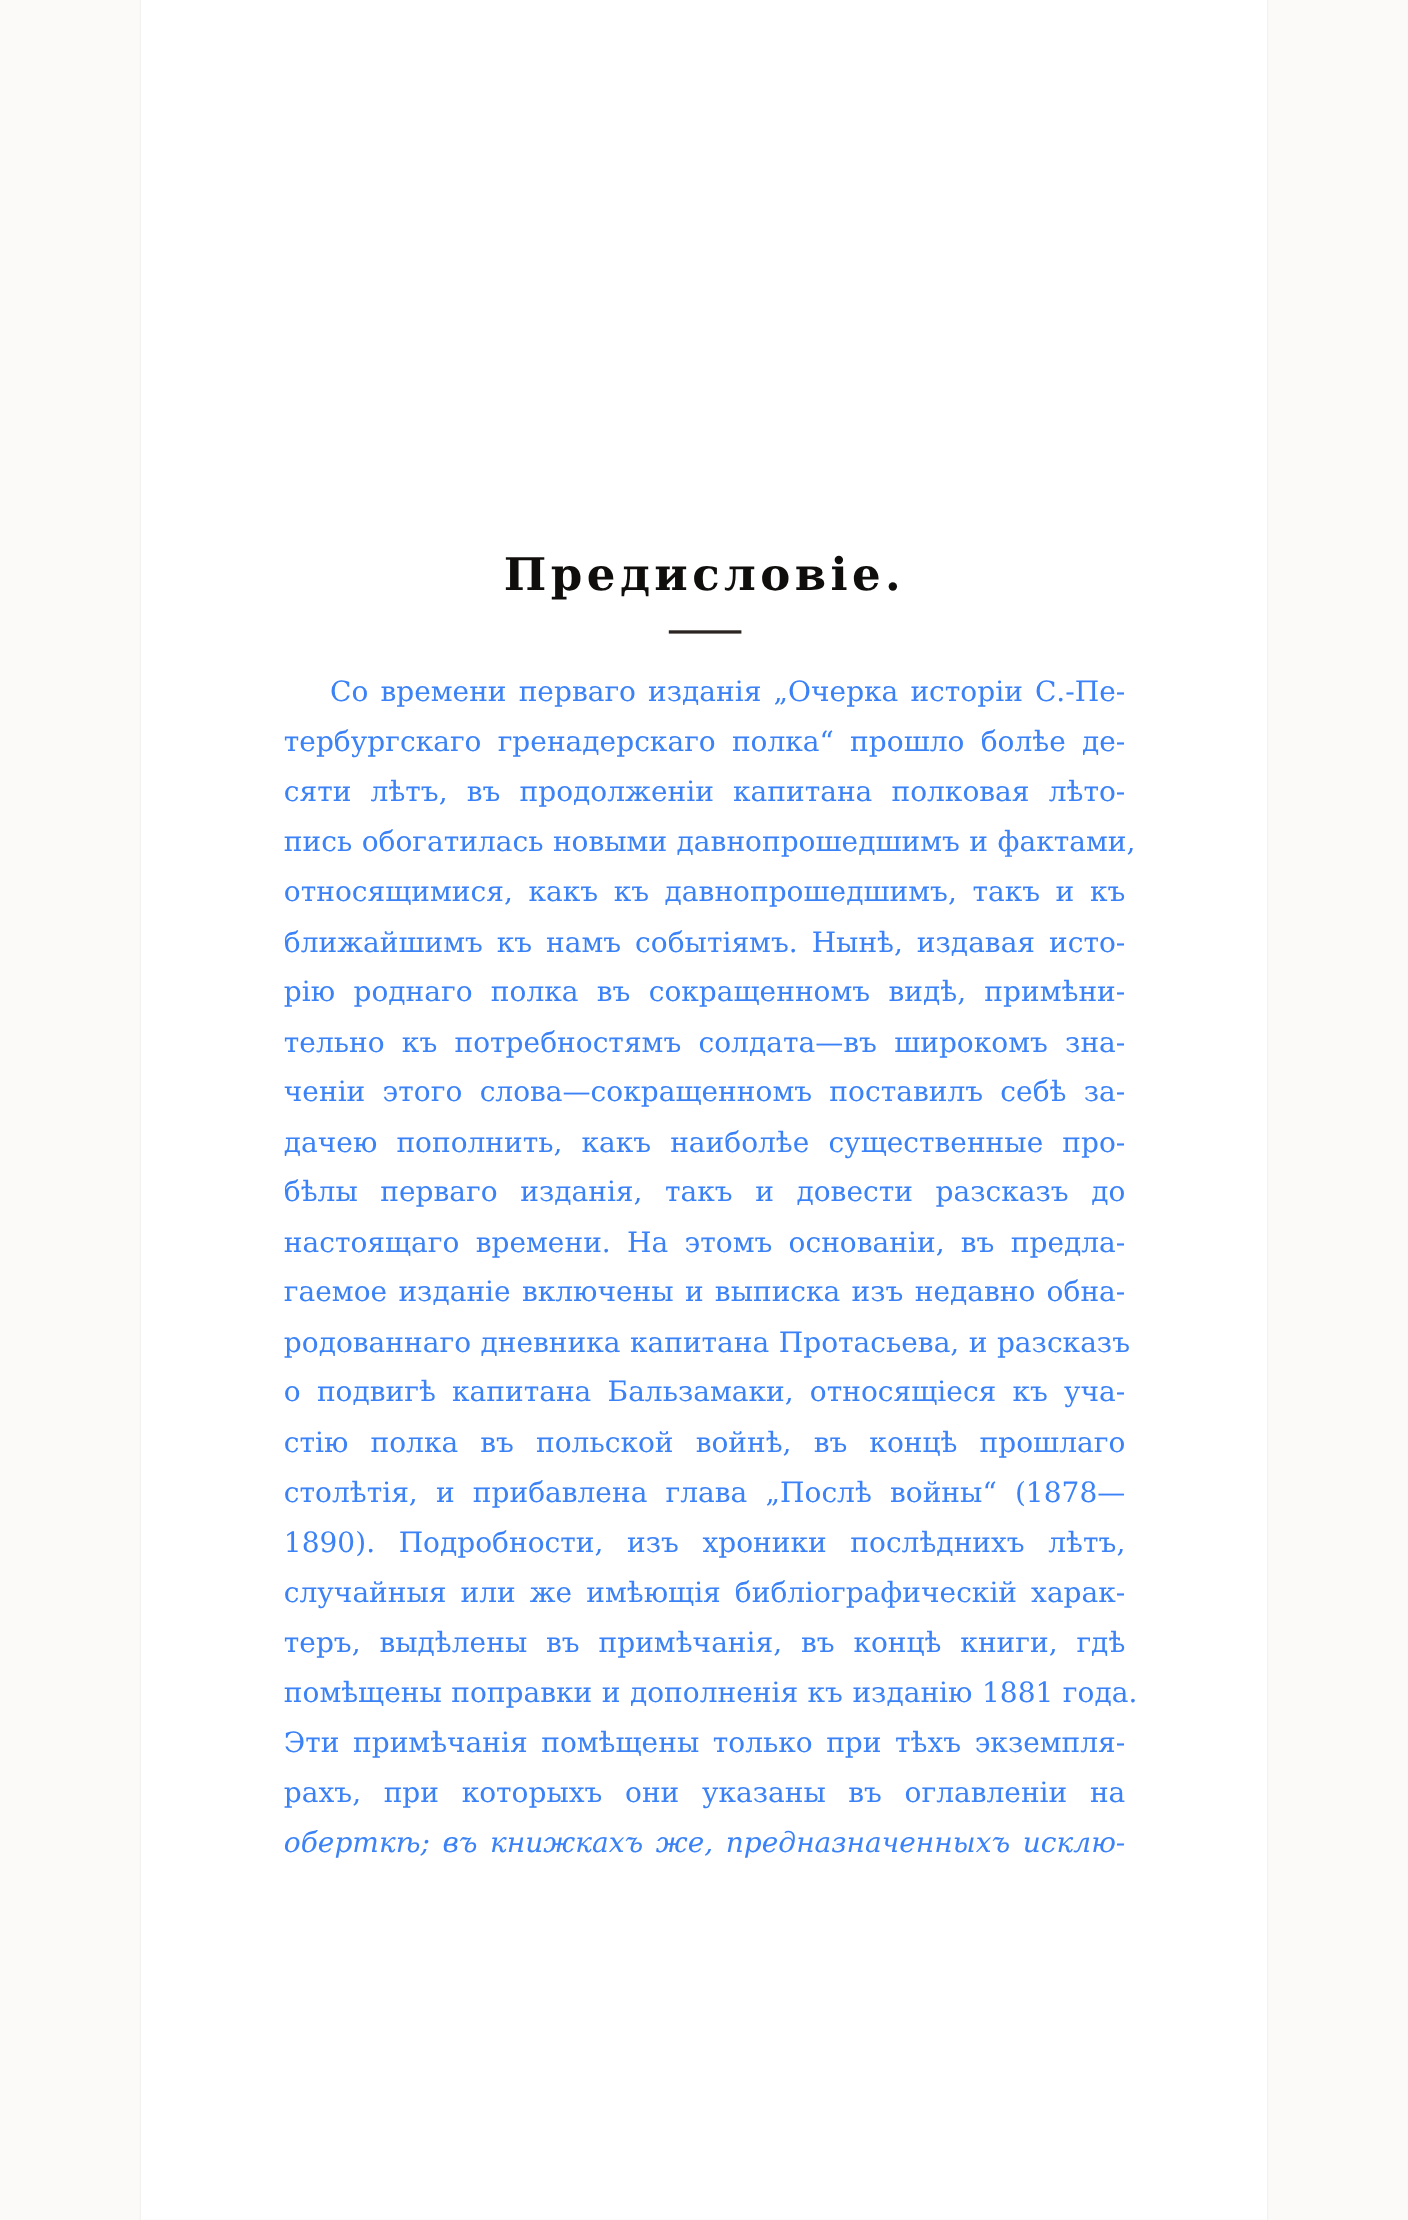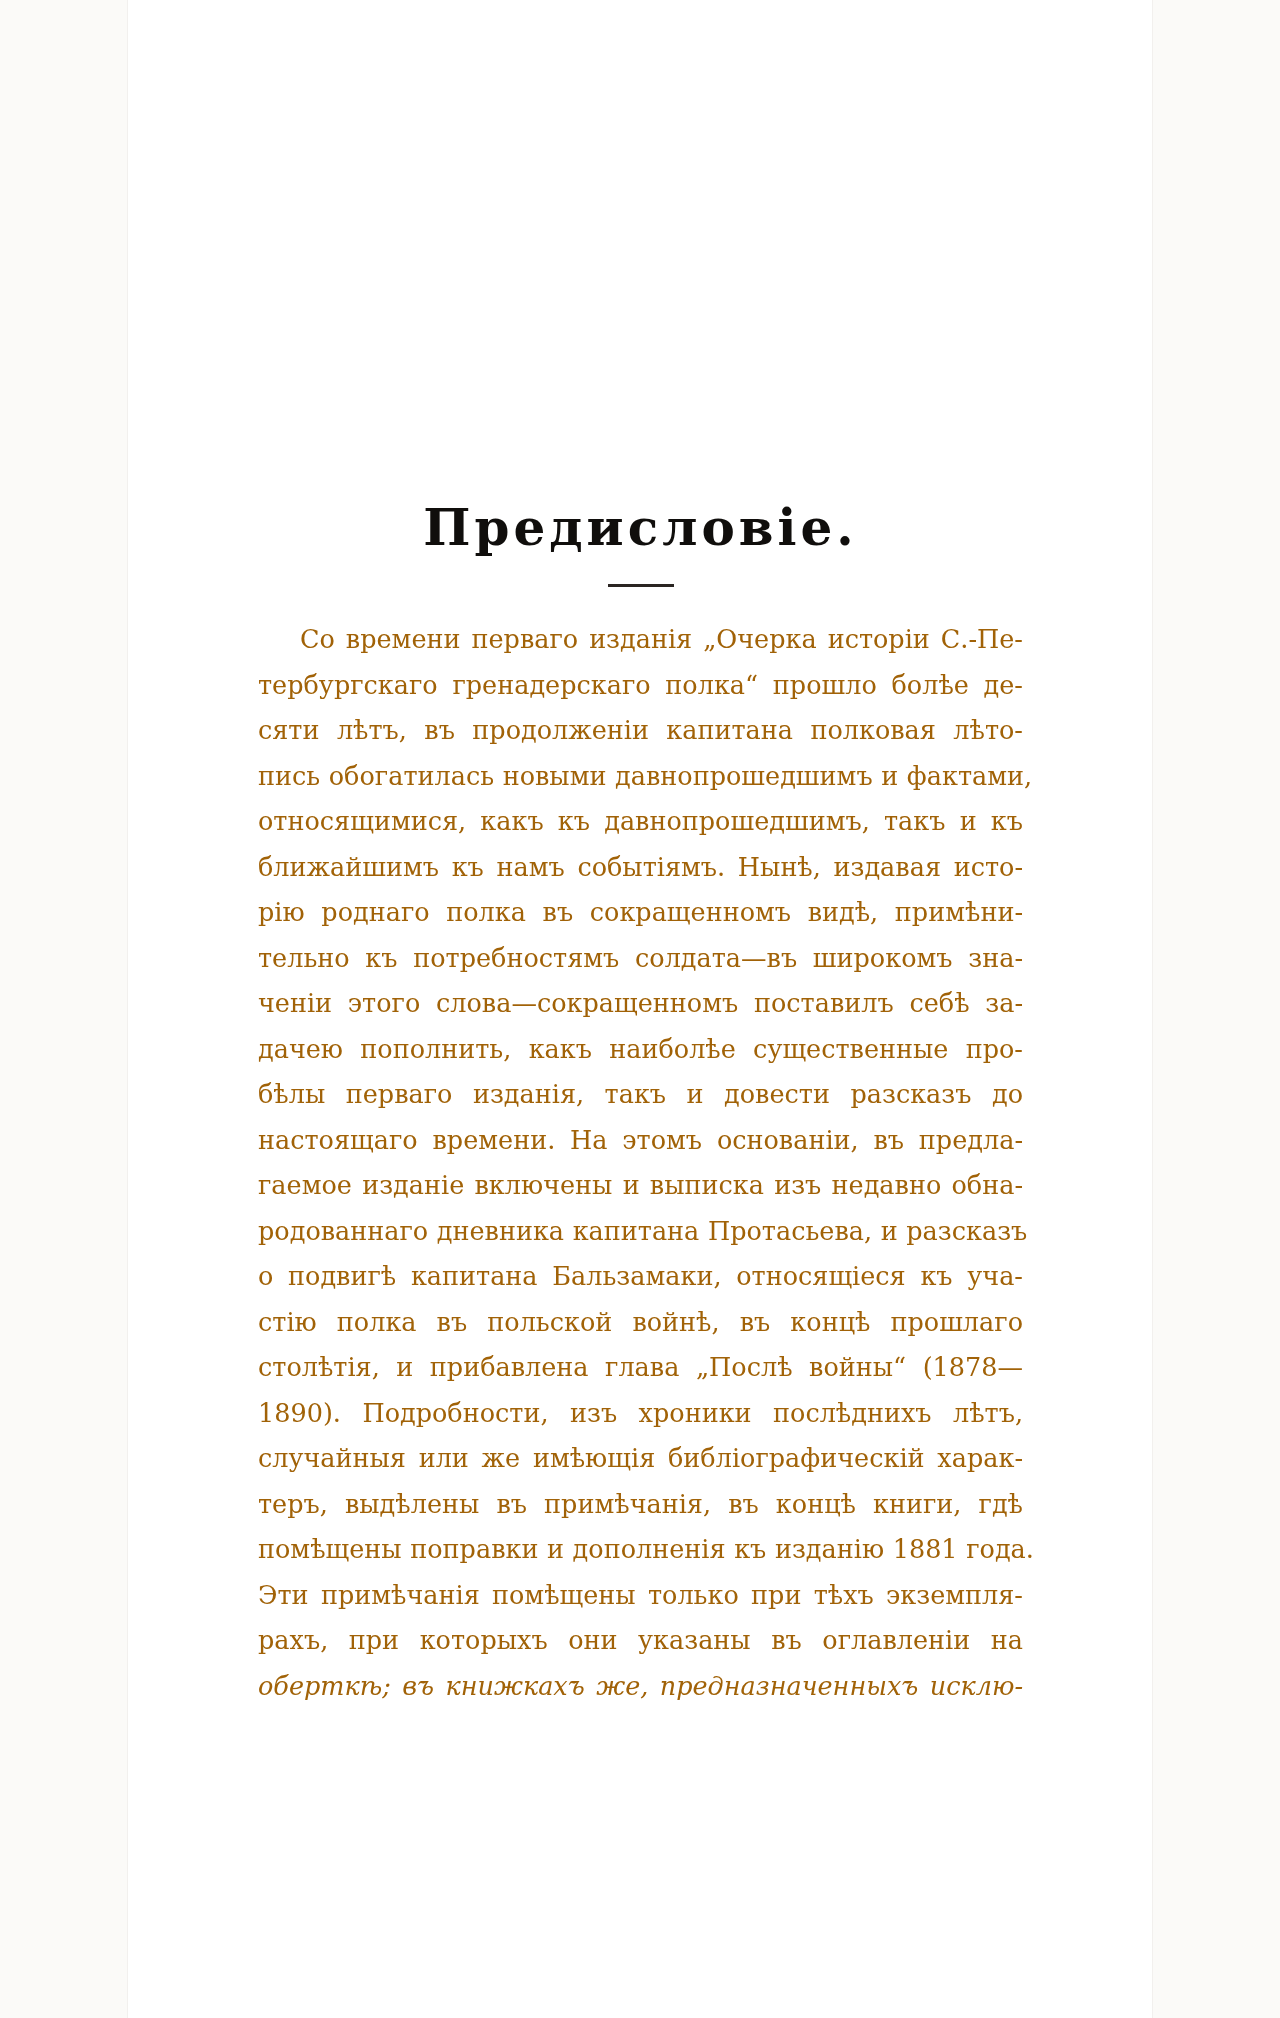--- a/index.html
+++ b/index.html
@@ -32,41 +32,41 @@
   .content {
     position: absolute;
     left: 130px;
     top: 500px;
     width: 765px;
   }
   .doc-title {
     text-align: center;
     font-family: "DejaVu Serif", serif;
     font-weight: 700;
-    font-size: 50px;
+    font-size: 41px;
     letter-spacing: 4px;
     color: #100e0c;
     margin: 0 0 8px 0;
     line-height: 1.1;
   }
   .rule-wrap {
     text-align: center;
     margin: 18px 0 26px 0;
   }
   .rule {
     display: inline-block;
     width: 66px;
     height: 3px;
     background: #2a2522;
   }
   .body-text {
     font-family: "DejaVu Serif", serif;
     font-size: 25.5px;
     line-height: 45.5px;
-    color: #a16207;
+    color: #3b82f6;
     text-align: justify;
     text-align-last: justify;
     margin: 0;
     hyphens: none;
     word-spacing: 0.5px;
   }
   .body-text .indent {
     display: inline-block;
     width: 42px;
   }

